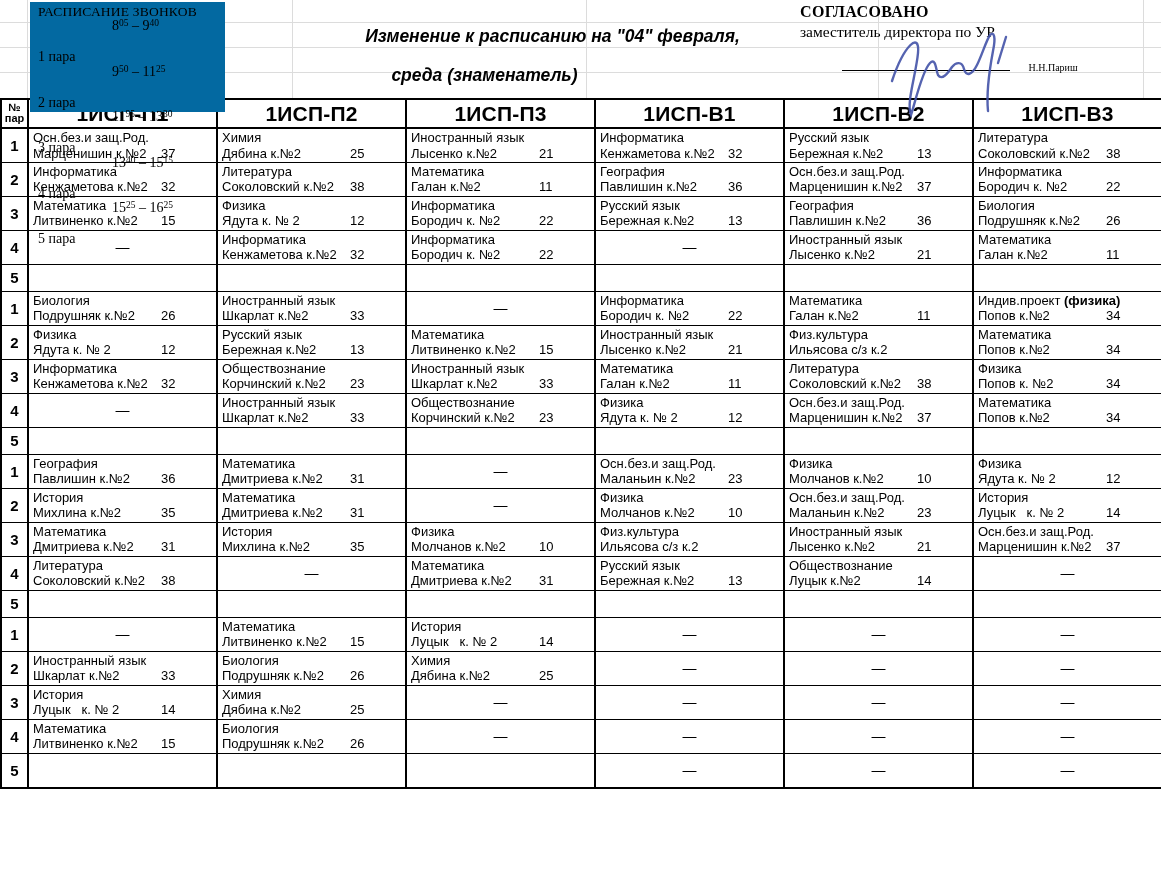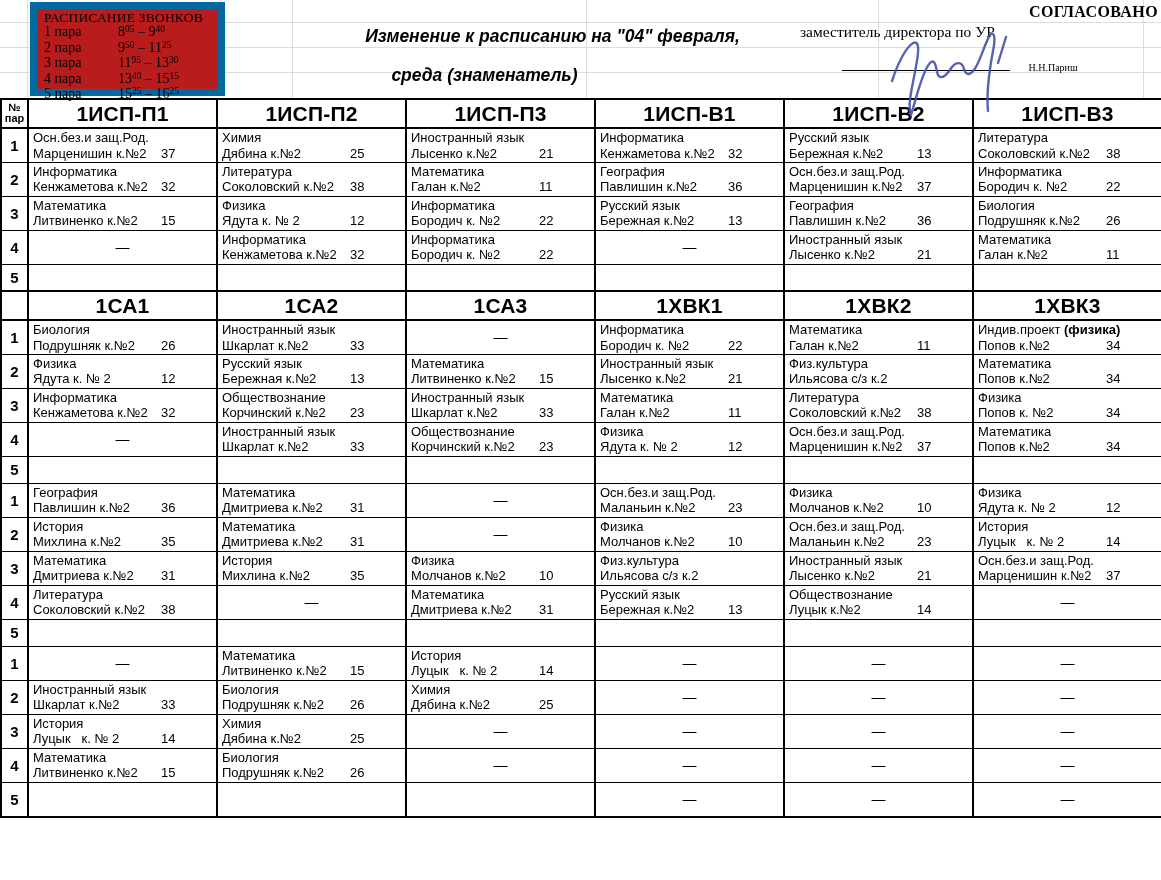--- a/index.html
+++ b/index.html
@@ -5,37 +5,37 @@
   html,body { margin:0; padding:0; background:#fff; }
   body { width:1161px; height:880px; position:relative;
          font-family:"Liberation Sans", sans-serif; color:#000; overflow:hidden; }
 
   
   .top { position:relative; height:98px; background:#fff; }
   .gridline { position:absolute; background:#dcdcdc; z-index:0; }
   .gl-h { height:1px; left:0; width:1161px; }
   .gl-v { width:1px; top:0; height:98px; }
 
-  .bell-box { position:absolute; left:30px; top:2px; width:195px; height:94px;
-              border:7px solid #0369a1; background:#b91c1c; box-sizing:border-box;
+  .bell-box { position:absolute; left:30px; top:2px; width:195px; height:110px;
+              border:1px solid #0369a1; background:#0369a1; box-sizing:border-box;
               font-family:"Liberation Serif", serif; font-size:14px;
               padding:1px 0 0 7px; z-index:2; }
   .bell-title { font-size:13.5px; letter-spacing:.2px; line-height:15px; }
   .bell-row { display:flex; line-height:14.6px; }
-  .bell-label { width:74px; }
+  .bell-label { width:74px;margin-top:31px; }
   .bell-time { flex:1; padding-right:12px; white-space:nowrap; }
   .sup { font-size:9.5px; position:relative; top:-4px; }
 
   .title-block { position:absolute; left:295px; top:26px; width:515px; z-index:2;
                  text-align:center; font-weight:bold; font-style:italic; font-size:17.5px; }
   .title-line2 { margin-top:18px; transform:translateX(-68px); }
 
   .approval { position:absolute; left:800px; top:3px; width:358px; z-index:2;
               font-family:"Liberation Serif", serif; }
-  .approval-heading { text-align:right; font-weight:bold; font-size:16px; letter-spacing:.4px; }
+  .approval-heading { text-align:left; font-weight:bold; font-size:16px; letter-spacing:.4px; }
   .approval-role { text-align:left; font-size:15.5px; margin-top:2px; padding-right:22px; }
   .sig-row { margin-top:16px; font-size:10px; white-space:nowrap; }
   .sig-line { display:inline-block; width:168px; border-bottom:1.3px solid #000;
               margin-left:42px; height:13px; }
   .sig-name { margin-left:16px; }
   .signature-svg { position:absolute; left:78px; top:16px; z-index:3; pointer-events:none; }
 
   
   table.sched { border-collapse:collapse; table-layout:fixed; width:1161px;
                 border:2.5px solid #000; }
@@ -312,29 +312,20 @@
       </tr>
       <tr class="rdata r5">
         <td class="numcell">5</td>
         <td class="cell"></td>
         <td class="cell"></td>
         <td class="cell"></td>
         <td class="cell"></td>
         <td class="cell"></td>
         <td class="cell"></td>
       </tr>
-      <tr class="ghead-row">
-        <td class="num-head"></td>
-        <td class="ghead">1СА1</td>
-        <td class="ghead">1СА2</td>
-        <td class="ghead">1СА3</td>
-        <td class="ghead">1ХВК1</td>
-        <td class="ghead">1ХВК2</td>
-        <td class="ghead">1ХВК3</td>
-      </tr>
       <tr class="rdata">
         <td class="numcell">1</td>
         <td class="cell">
           <div class="subject">Биология</div>
           <div class="tline">
             <span class="teacher">Подрушняк к.№2</span>
             <span class="room">26</span>
           </div>
         </td>
         <td class="cell">

